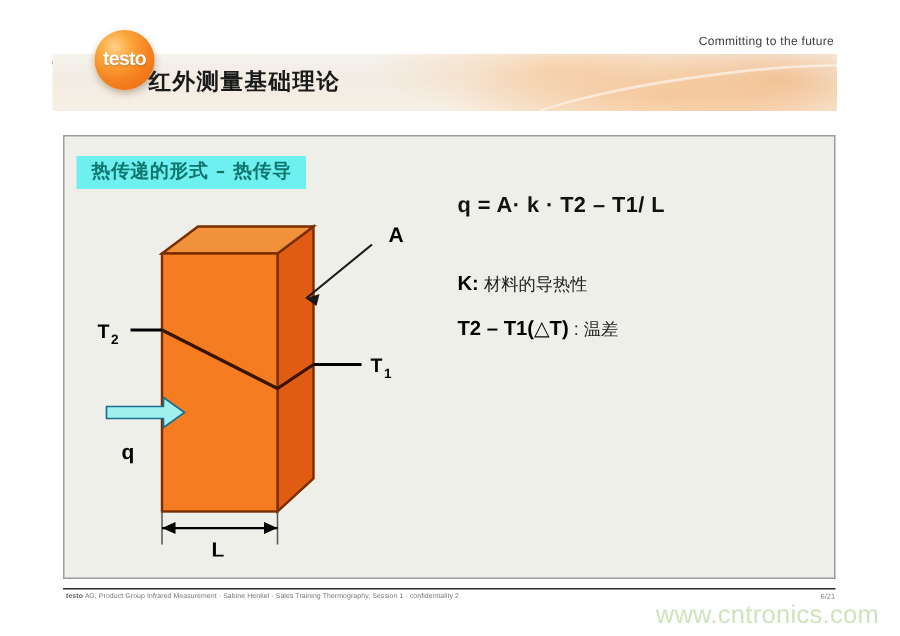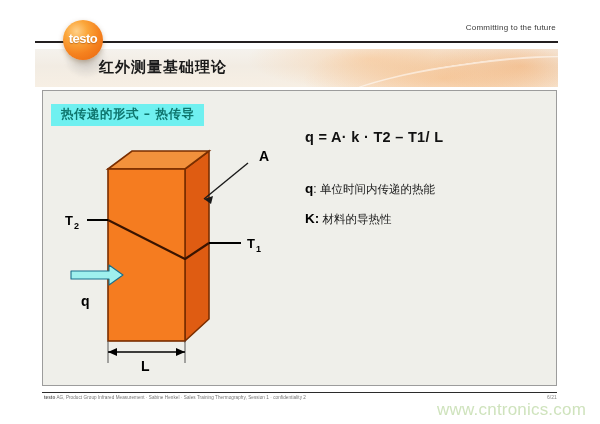--- a/index.html
+++ b/index.html
@@ -62,21 +62,21 @@
     right: 2px; top: 3px;
     font-size: 8px;
     color: #3a3a3a;
     letter-spacing: 0.2px;
     text-align: right;
   }
 
   
   #title-band {
     position: absolute;
-    left: 35px; top: 49px;
+    left: 35px; top: 36px;
     width: 523px; height: 38px;
     background:
       radial-gradient(ellipse 200px 60px at 78% 78%, rgba(246,160,80,0.45) 0%, rgba(246,160,80,0) 70%),
       radial-gradient(ellipse 170px 44px at 64% 26%, rgba(250,200,150,0.55) 0%, rgba(250,200,150,0) 72%),
       radial-gradient(ellipse 120px 48px at 93% 45%, rgba(243,150,70,0.40) 0%, rgba(243,150,70,0) 75%),
       linear-gradient(180deg, #f5f2ed 0%, #f2ece3 45%, #f7efe4 100%);
     overflow: hidden;
   }
   #title-band:after {
     content: "";
@@ -268,31 +268,32 @@
         <polygon points="45,211 54,207 54,215" fill="#000"></polygon>
         <polygon points="122,211 113,207 113,215" fill="#000"></polygon>
         <text class="dim-label" x="78" y="230" font-size="14">L</text>
       </svg>
     </div>
 
     <div id="formula-col">
 
       <div id="formula">q = A· k · T2 – T1/ L</div>
 
-      <div class="legend-row">
-        <span class="sym">q</span><span>:</span>
-        <span class="desc">单位时间内传递的热能</span>
-      </div>
 
 
       <div class="legend-row">
         <span class="sym">K:</span><span></span>
         <span class="desc">材料的导热性</span>
       </div>
 
+      <div class="legend-row">
+        <span class="sym">T2 – T1(△T)</span>
+        <span>:</span>
+        <span class="desc">温差</span>
+      </div>
 
 
     </div>
   </div>
 
   <div id="footer-rule"></div>
   <div id="footer-text">
     <span id="footer-brand">testo</span>
     <span>AG, Product Group Infrared Measurement · Sabine Henkel · Sales Training Thermography, Session 1 · confidentiality 2</span>
   </div>

